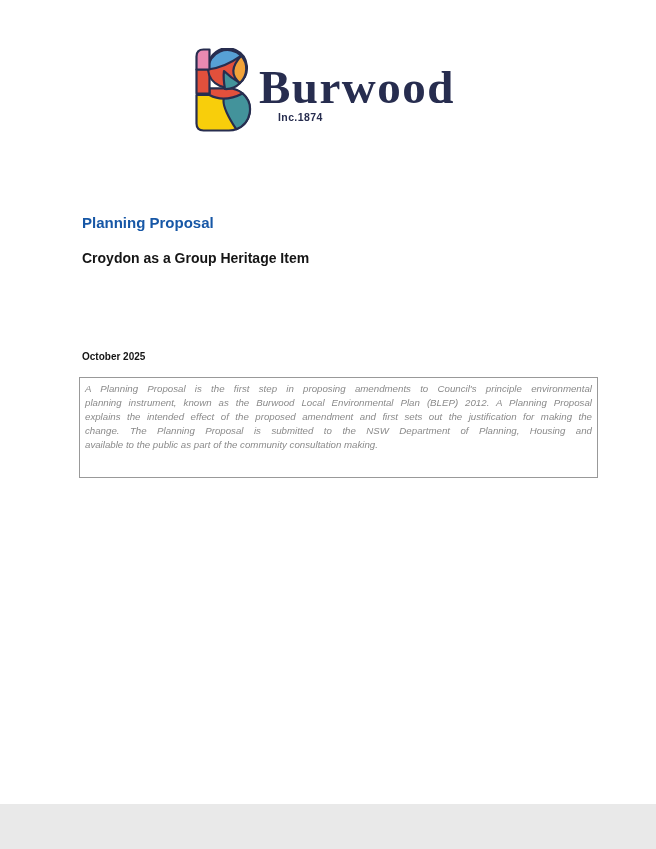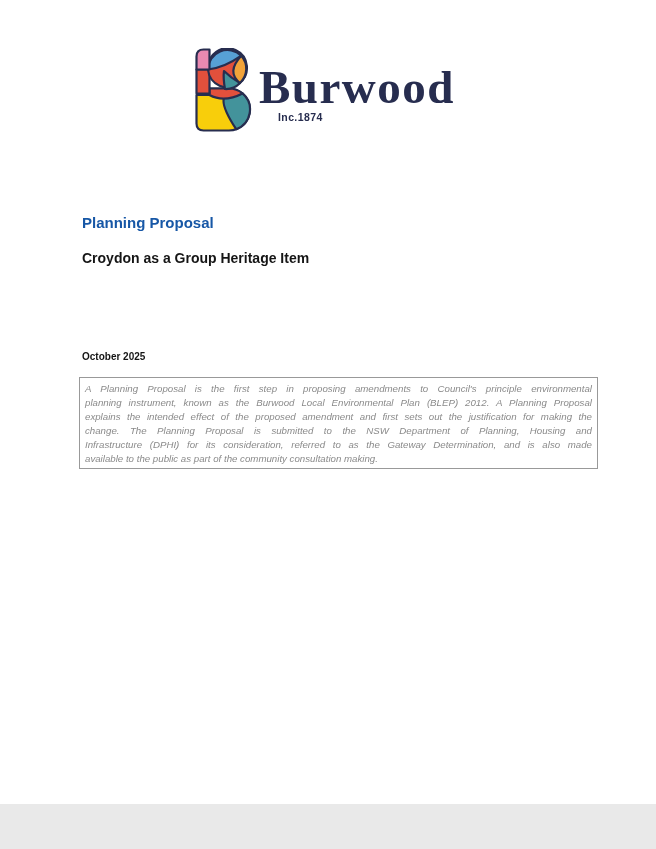--- a/index.html
+++ b/index.html
@@ -45,21 +45,21 @@
     font-size: 10px; font-weight: 700; color: #151515;
     white-space: nowrap;
     margin-top: 37px;
   }
 
   
   .intro-box {
     position: absolute; left: 79px; top: 377px;
     width: 507px; height: 80px;
     border: 1px solid #999999;
-    padding: 4px 5px 6px 5px;
+    padding: 4px 5px 15px 5px;
   }
   .box-line {
     font-size: 9.7px; font-style: italic; color: #8A8A8A;
     line-height: 14px;
     text-align: justify; text-align-last: justify;
   }
   .box-line.last { text-align-last: left; }
 
   
   .page-number {
@@ -104,19 +104,18 @@
     <div class="sub-line">Croydon as a Group Heritage Item</div>
   </div>
 
   <div class="doc-date">October 2025</div>
 
   <div class="intro-box">
     <div class="box-line">A Planning Proposal is the first step in proposing amendments to Council's principle environmental</div>
     <div class="box-line">planning instrument, known as the Burwood Local Environmental Plan (BLEP) 2012. A Planning Proposal</div>
     <div class="box-line">explains the intended effect of the proposed amendment and first sets out the justification for making the</div>
     <div class="box-line">change. The Planning Proposal is submitted to the NSW Department of Planning, Housing and</div>
-    <div class="box-line">Infrastructure (DPHI) for its consideration, referred to as the Gateway Determination, and is also made</div>
     <div class="box-line last">available to the public as part of the community consultation making.</div>
   </div>
 
   <div class="page-number">Page 1 of 40</div>
 
 </div>
 
 </body></html>

